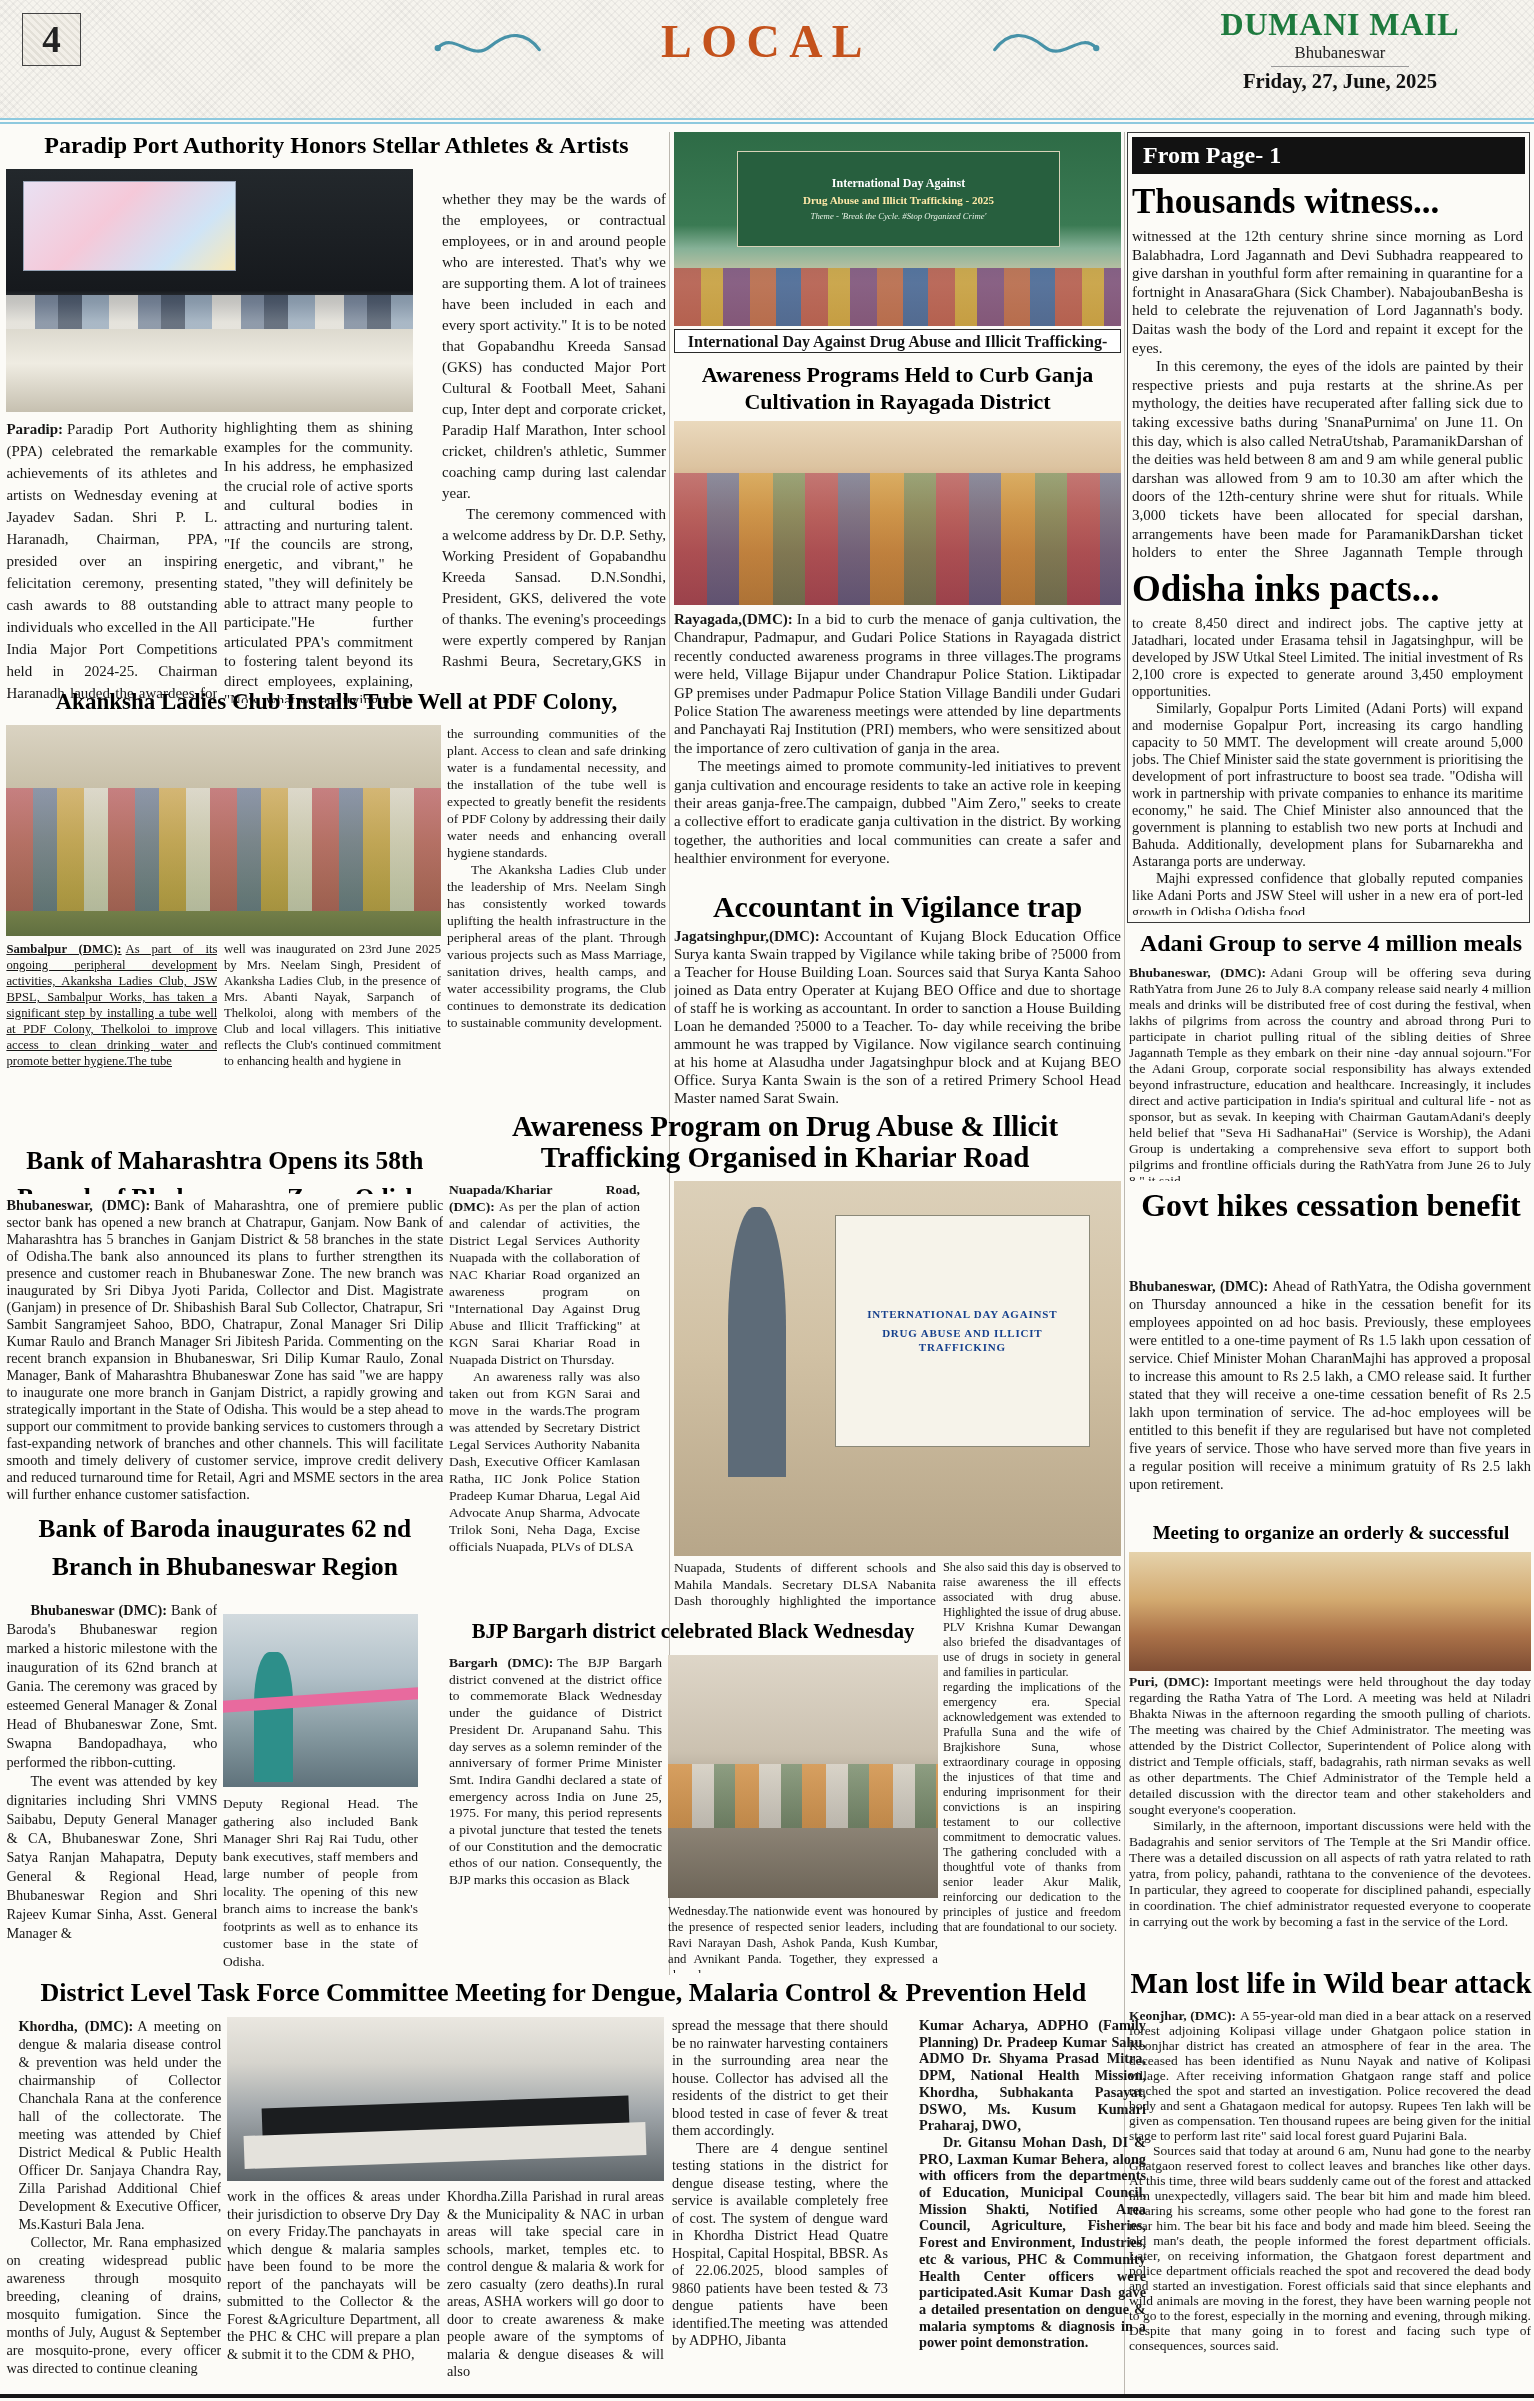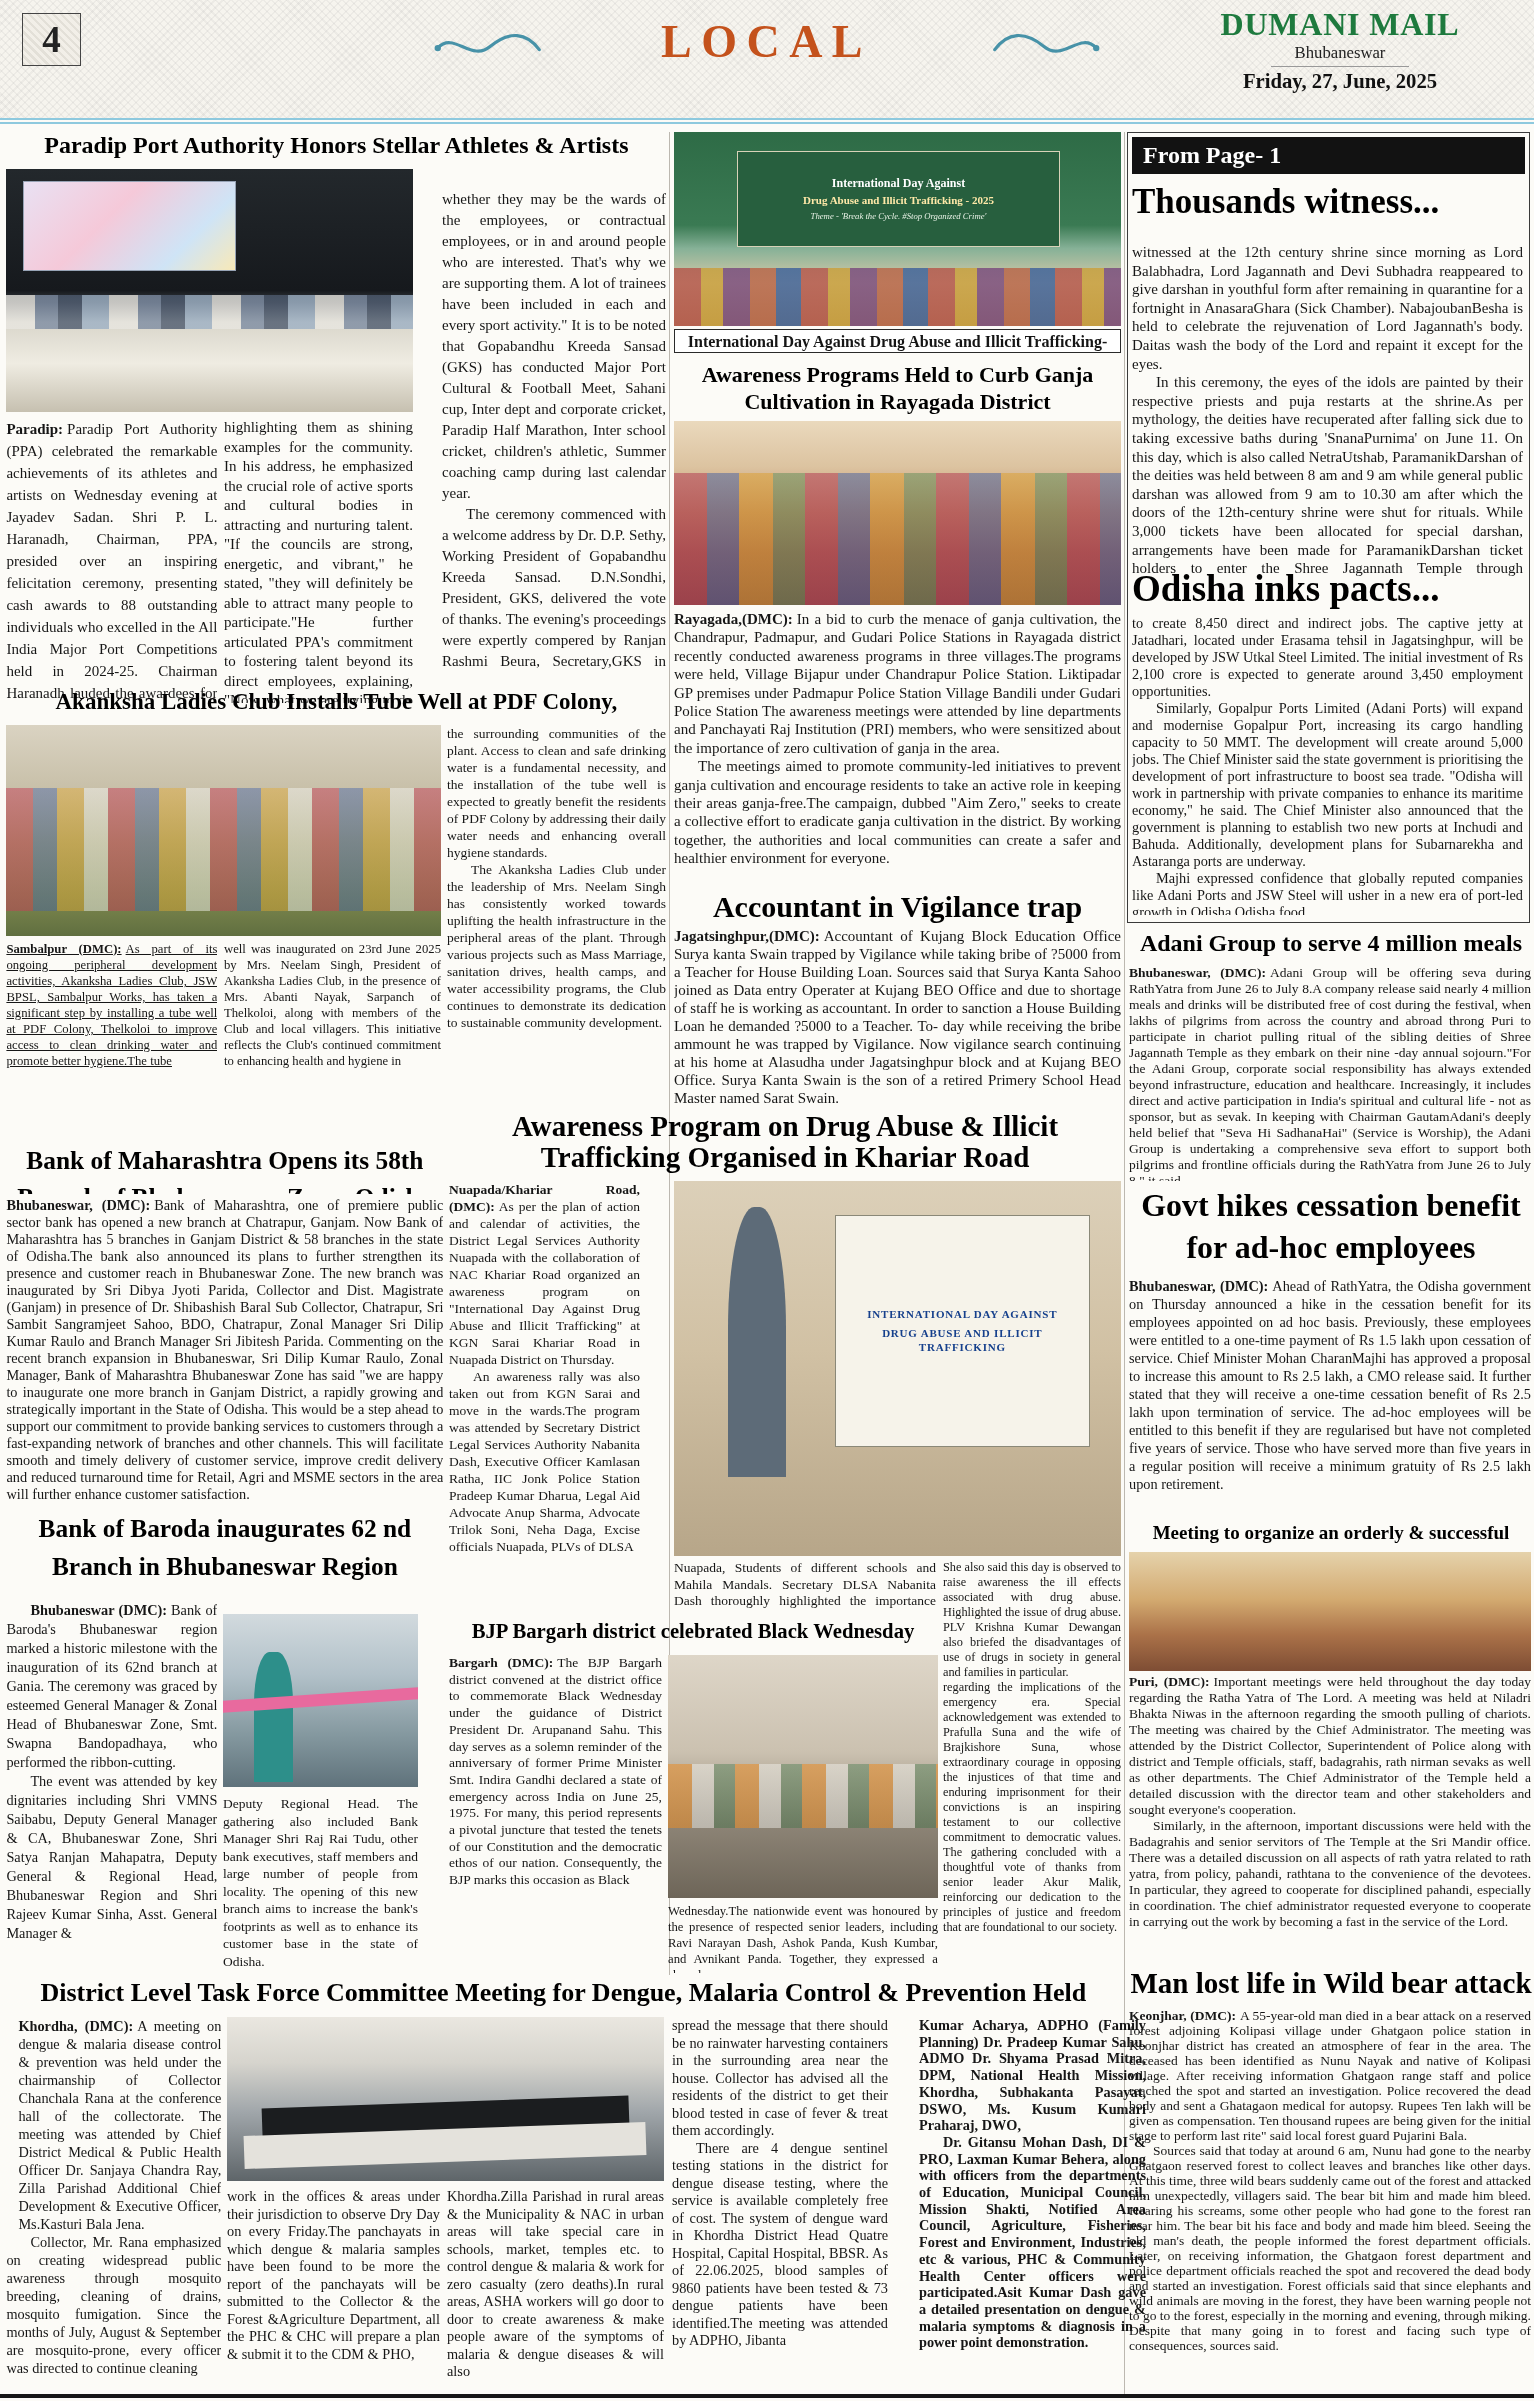--- a/index.html
+++ b/index.html
@@ -235,37 +235,36 @@
     <div class="bt ind" style="font-size:14.3px;line-height:17.5px;">There are 4 dengue sentinel testing stations in the district for dengue disease testing, where the service is available completely free of cost. The system of dengue ward in Khordha District Head Quatre Hospital, Capital Hospital, BBSR. As of 22.06.2025, blood samples of 9860 patients have been tested &amp; 73 dengue patients have been identified.The meeting was attended by ADPHO, Jibanta</div>
   </div>
   <div class="abs" style="left:919px;top:2017px;width:227px;height:380px;font-weight:bold;">
     <div class="bt" style="font-size:14.3px;line-height:16.7px;">Kumar Acharya, ADPHO (Family Planning) Dr. Pradeep Kumar Sahu, ADMO Dr. Shyama Prasad Mitra, DPM, National Health Mission, Khordha, Subhakanta Pasayat, DSWO, Ms. Kusum Kumari Praharaj, DWO,</div>
     <div class="bt ind" style="font-size:14.3px;line-height:16.7px;">Dr. Gitansu Mohan Dash, DI &amp; PRO, Laxman Kumar Behera, along with officers from the departments of Education, Municipal Council, Mission Shakti, Notified Area Council, Agriculture, Fisheries, Forest and Environment, Industries, etc &amp; various, PHC &amp; Community Health Center officers were participated.Asit Kumar Dash gave a detailed presentation on dengue &amp; malaria symptoms &amp; diagnosis in a power point demonstration.</div>
   </div>
 
   <div class="rbox"></div>
   <div class="fp">From Page- 1</div>
   <div class="abs hl hll" style="left:1132px;top:180px;width:393px;height:45px;font-size:35px;line-height:43px;">Thousands witness...</div>
-  <div class="abs" style="left:1132px;top:227px;width:391px;height:335px;margin-top:16px;">
+  <div class="abs" style="left:1132px;top:227px;width:391px;height:335px;">
     <div class="bt" style="font-size:15px;line-height:18.6px;">witnessed at the 12th century shrine since morning as Lord Balabhadra, Lord Jagannath and Devi Subhadra reappeared to give darshan in youthful form after remaining in quarantine for a fortnight in AnasaraGhara (Sick Chamber). NabajoubanBesha is held to celebrate the rejuvenation of Lord Jagannath's body. Daitas wash the body of the Lord and repaint it except for the eyes.</div>
     <div class="bt ind" style="font-size:15px;line-height:18.6px;">In this ceremony, the eyes of the idols are painted by their respective priests and puja restarts at the shrine.As per mythology, the deities have recuperated after falling sick due to taking excessive baths during 'SnanaPurnima' on June 11. On this day, which is also called NetraUtshab, ParamanikDarshan of the deities was held between 8 am and 9 am while general public darshan was allowed from 9 am to 10.30 am after which the doors of the 12th-century shrine were shut for rituals. While 3,000 tickets have been allocated for special darshan, arrangements have been made for ParamanikDarshan ticket holders to enter the Shree Jagannath Temple through DakshinaSwara (South Gate), sources said.</div>
   </div>
   <div class="abs hl hll" style="left:1132px;top:566px;width:393px;height:46px;font-size:37px;line-height:45px;">Odisha inks pacts...</div>
   <div class="abs" style="left:1132px;top:615px;width:391px;height:300px;">
     <div class="bt" style="font-size:14.3px;line-height:17px;">to create 8,450 direct and indirect jobs. The captive jetty at Jatadhari, located under Erasama tehsil in Jagatsinghpur, will be developed by JSW Utkal Steel Limited. The initial investment of Rs 2,100 crore is expected to generate around 3,450 employment opportunities.</div>
     <div class="bt ind" style="font-size:14.3px;line-height:17px;">Similarly, Gopalpur Ports Limited (Adani Ports) will expand and modernise Gopalpur Port, increasing its cargo handling capacity to 50 MMT. The development will create around 5,000 jobs. The Chief Minister said the state government is prioritising the development of port infrastructure to boost sea trade. "Odisha will work in partnership with private companies to enhance its maritime economy," he said. The Chief Minister also announced that the government is planning to establish two new ports at Inchudi and Bahuda. Additionally, development plans for Subarnarekha and Astaranga ports are underway.</div>
     <div class="bt ind" style="font-size:14.3px;line-height:17px;">Majhi expressed confidence that globally reputed companies like Adani Ports and JSW Steel will usher in a new era of port-led growth in Odisha.Odisha food</div>
   </div>
   <div class="abs hl" style="left:1129px;top:925px;width:404px;height:38px;font-size:24px;line-height:37px;">Adani Group to serve 4 million meals</div>
   <div class="abs bt" style="left:1129px;top:965px;width:402px;height:216px;font-size:13.5px;line-height:16px;">
     <span class="lead">Bhubaneswar, (DMC):</span><span>Adani Group will be offering seva during RathYatra from June 26 to July 8.A company release said nearly 4 million meals and drinks will be distributed free of cost during the festival, when lakhs of pilgrims from across the country and abroad throng Puri to participate in chariot pulling ritual of the sibling deities of Shree Jagannath Temple as they embark on their nine -day annual sojourn."For the Adani Group, corporate social responsibility has always extended beyond infrastructure, education and healthcare. Increasingly, it includes direct and active participation in India's spiritual and cultural life - not as sponsor, but as sevak. In keeping with Chairman GautamAdani's deeply held belief that "Seva Hi SadhanaHai" (Service is Worship), the Adani Group is undertaking a comprehensive seva effort to support both pilgrims and frontline officials during the RathYatra from June 26 to July 8," it said.</span>
   </div>
   <div class="abs hl" style="left:1129px;top:1184px;width:404px;height:87px;font-size:32px;line-height:42px;">
     <span style="display:block;">Govt hikes cessation benefit</span>
-    <span style="display:block;">for ad-hoc employees</span>
   </div>
   <div class="abs bt" style="left:1129px;top:1277px;width:402px;height:238px;font-size:14.3px;line-height:18px;">
     <span class="lead">Bhubaneswar, (DMC):</span><span>Ahead of RathYatra, the Odisha government on Thursday announced a hike in the cessation benefit for its employees appointed on ad hoc basis. Previously, these employees were entitled to a one-time payment of Rs 1.5 lakh upon cessation of service. Chief Minister Mohan CharanMajhi has approved a proposal to increase this amount to Rs 2.5 lakh, a CMO release said. It further stated that they will receive a one-time cessation benefit of Rs 2.5 lakh upon termination of service. The ad-hoc employees will be entitled to this benefit if they are regularised but have not completed five years of service. Those who have served more than five years in a regular position will receive a minimum gratuity of Rs 2.5 lakh upon retirement.</span>
   </div>
   <div class="abs hl" style="left:1129px;top:1518px;width:404px;height:32px;font-size:19px;line-height:30px;">Meeting to organize an orderly &amp; successful Ratha Yatra</div>
   <div class="ph ph-ratha abs" style="left:1129px;top:1552px;width:402px;height:119px;"></div>
   <div class="abs" style="left:1129px;top:1674px;width:402px;height:286px;">
     <div class="bt" style="font-size:13.5px;line-height:16px;">
       <span class="lead">Puri, (DMC):</span><span>Important meetings were held throughout the day today regarding the Ratha Yatra of The Lord. A meeting was held at Niladri Bhakta Niwas in the afternoon regarding the smooth pulling of chariots. The meeting was chaired by the Chief Administrator. The meeting was attended by the District Collector, Superintendent of Police along with district and Temple officials, staff, badagrahis, rath nirman sevaks as well as other departments. The Chief Administrator of the Temple held a detailed discussion with the director team and other stakeholders and sought everyone's cooperation.</span>
     </div>

